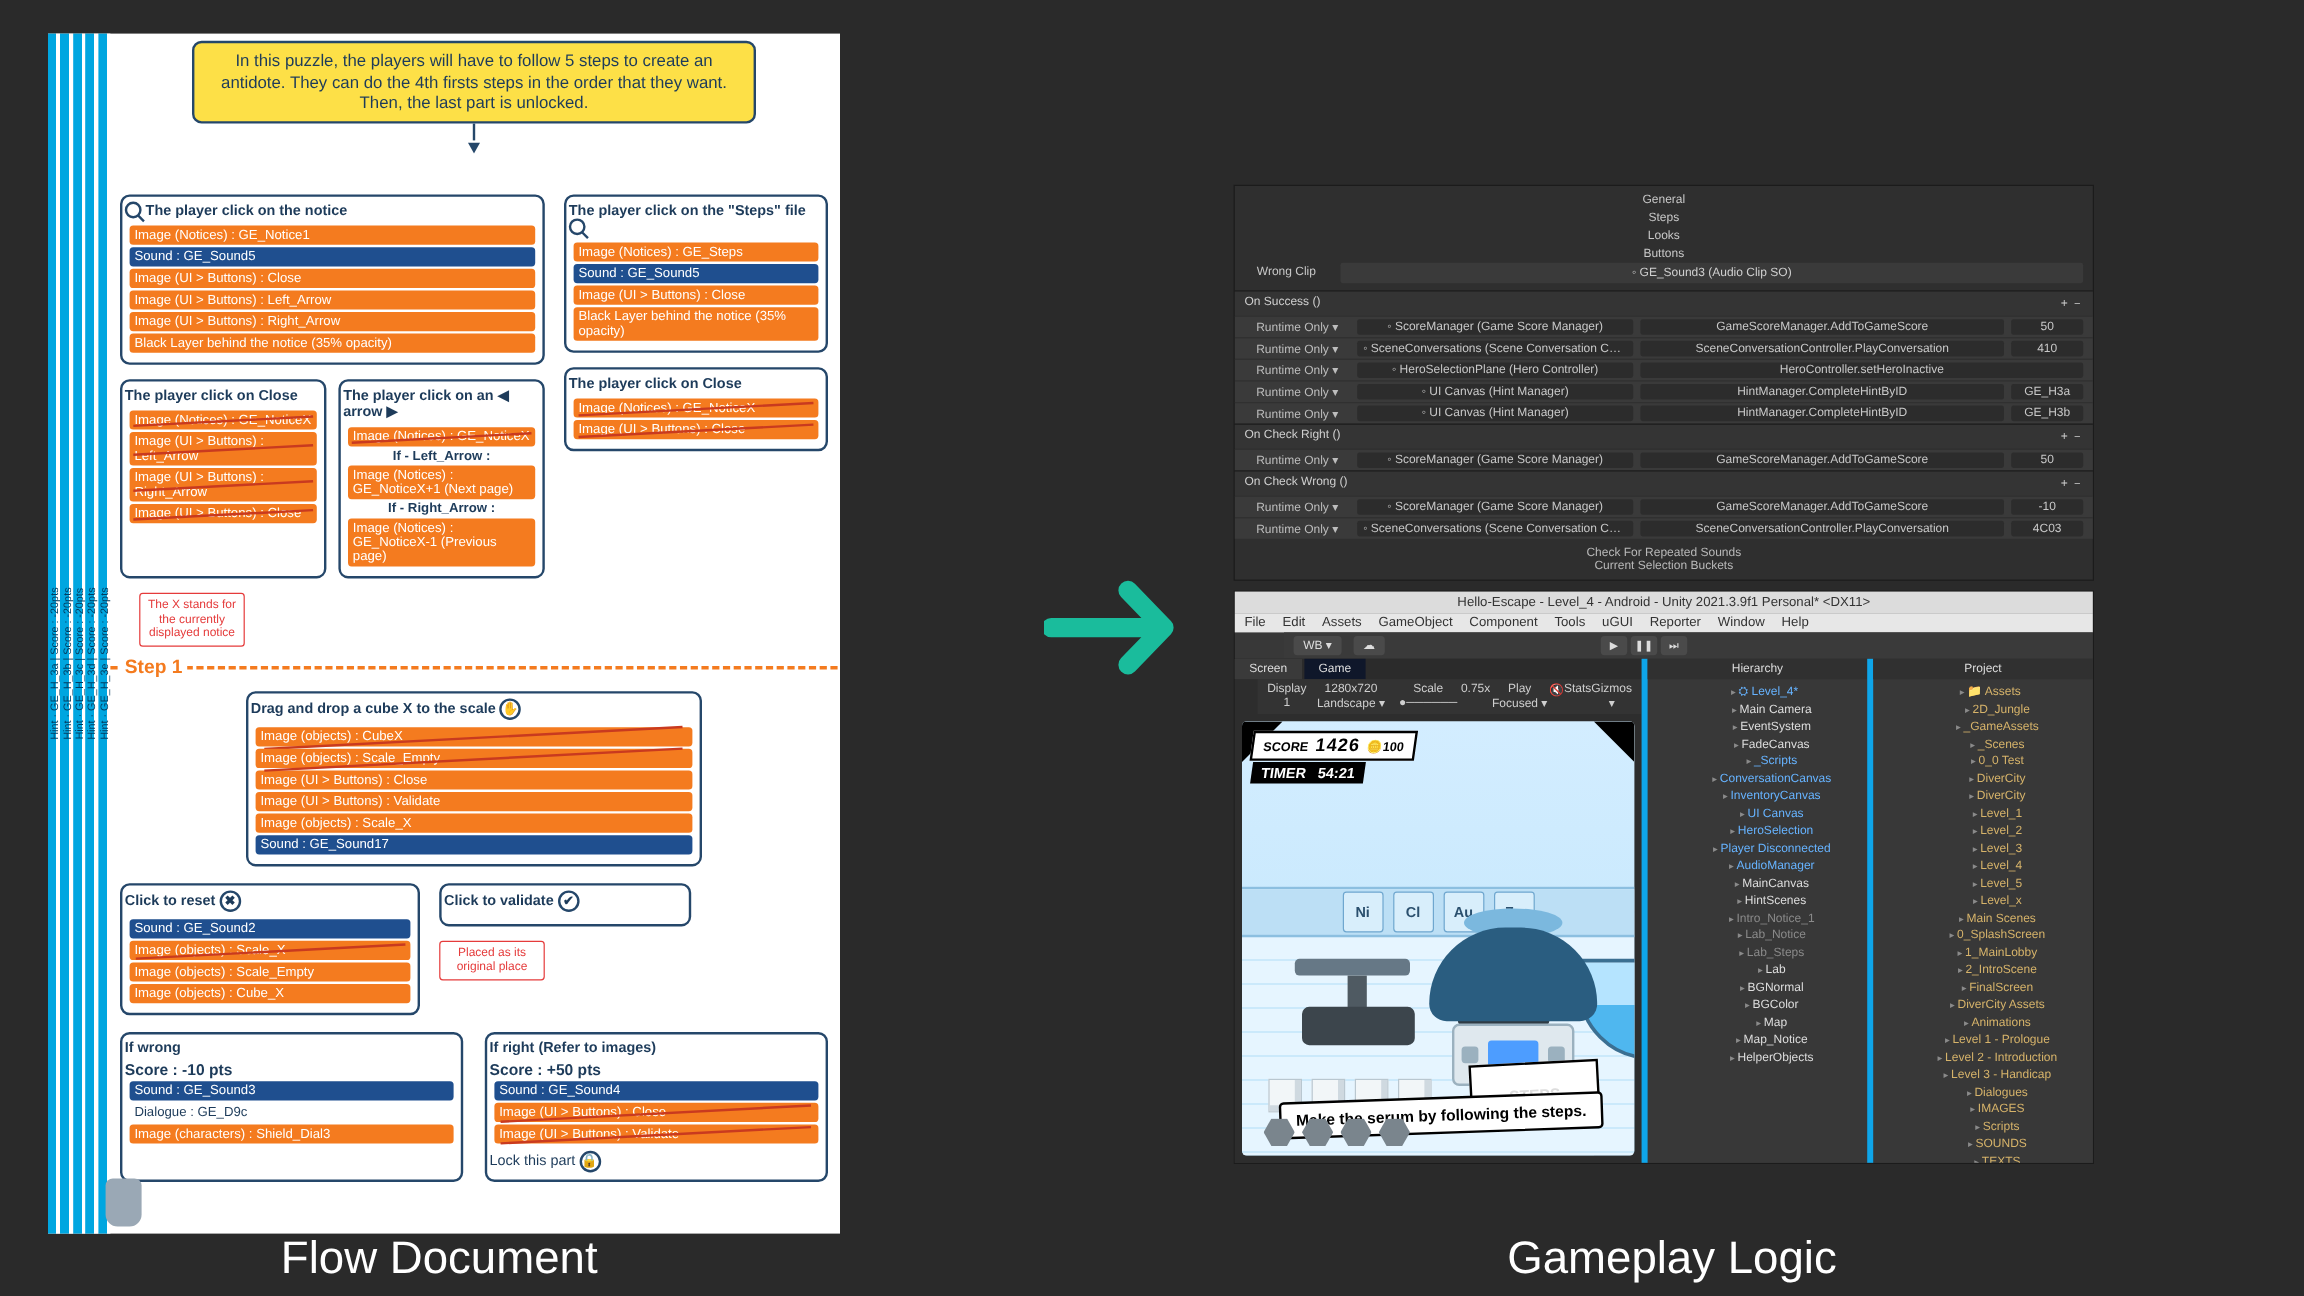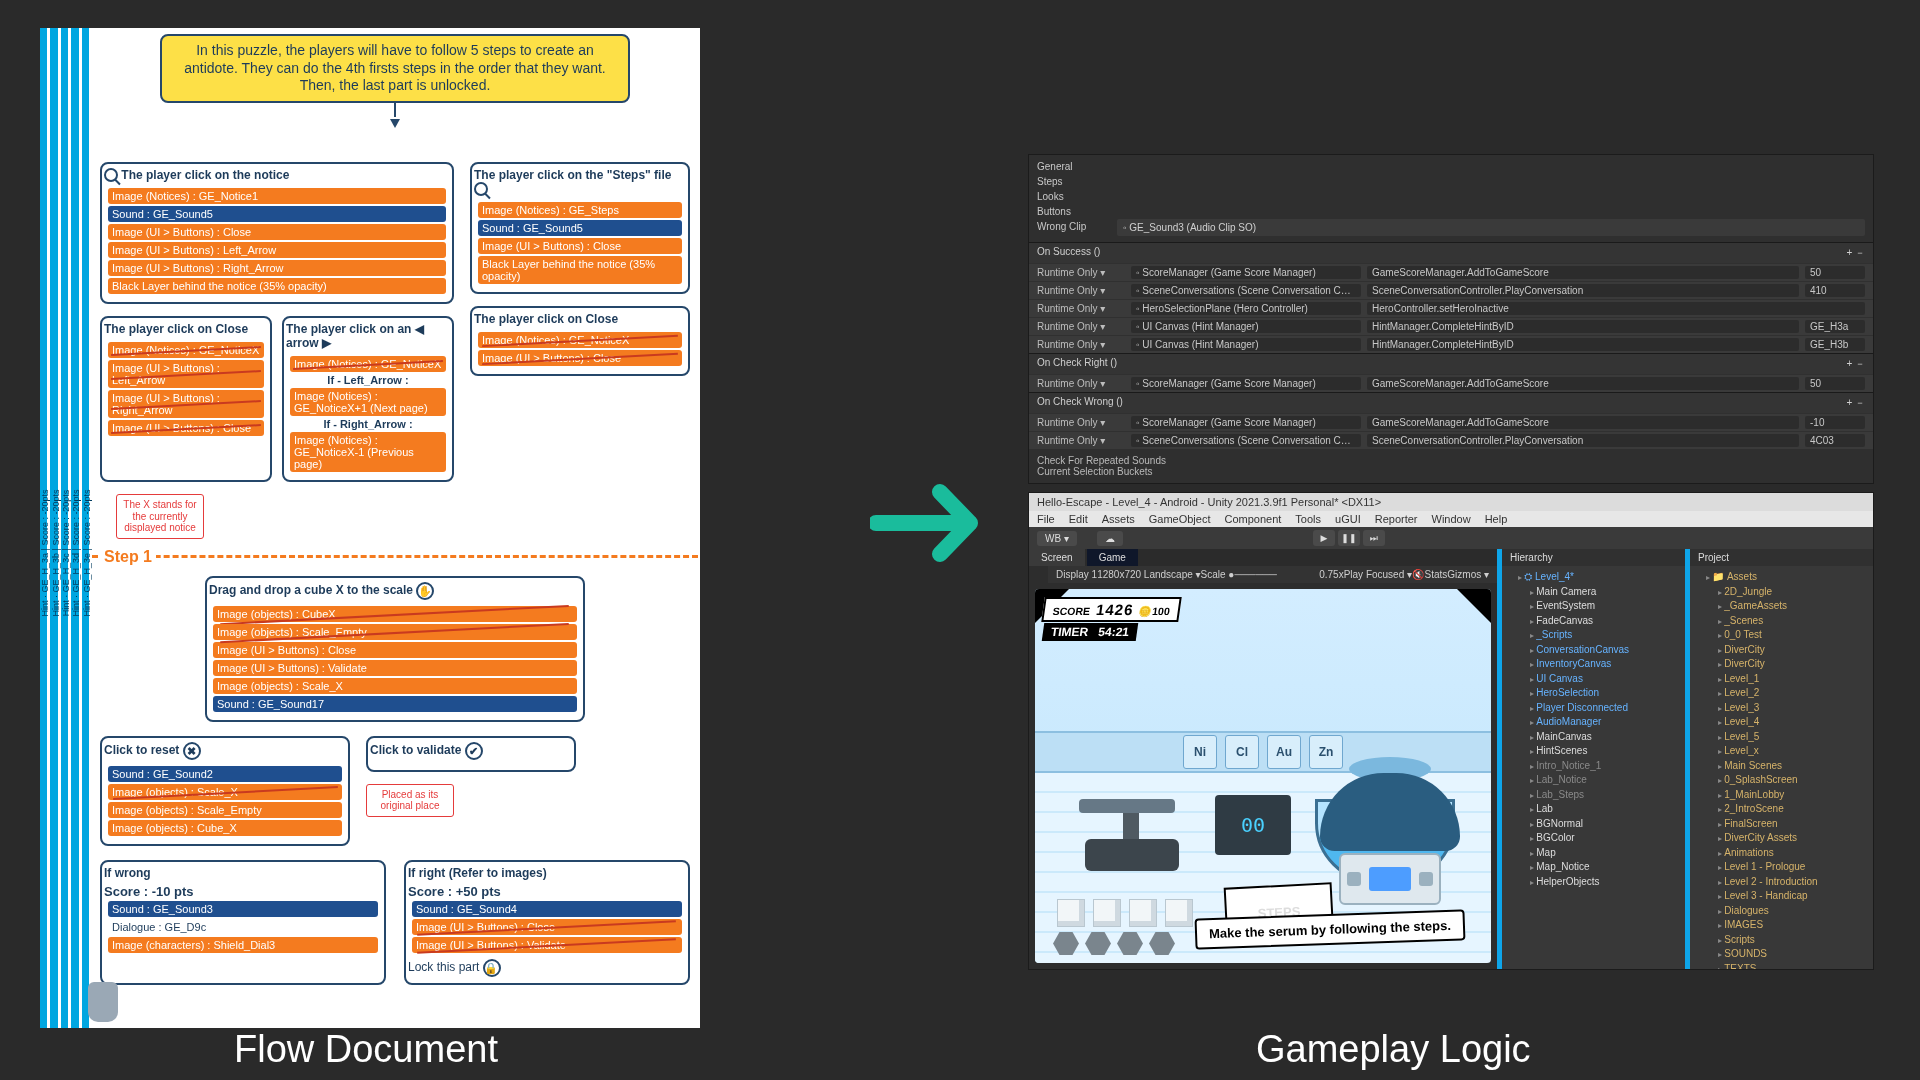--- a/index.html
+++ b/index.html
@@ -41,21 +41,21 @@
 
   .avatar { position: absolute; left: -4px; bottom: 6px; width: 30px; height: 40px; background: #9aa8b5; border-radius: 6px 6px 10px 10px; }
 
   .v-arrow { width: 0; height: 0; border-left: 5px solid transparent; border-right: 5px solid transparent; border-top: 9px solid #25476a; margin: 2px auto; }
   .v-line { width: 2px; height: 14px; background: #25476a; margin: 0 auto; }
 
   
   .big-arrow { position: absolute; left: 870px; top: 468px; width: 150px; height: 110px; }
 
   
-  .right-stack { position: absolute; left: 1028px; top: 154px; width: 846px; }
+  .right-stack { position: absolute; left: 1028px; top: 154px; width: 717px; text-align: center; }
 
   
   .inspector { background: #2f2f2f; border: 1px solid #1b1b1b; font-size: 10px; color: #c8c8c8; }
   .ins-top { padding: 4px 8px 6px; line-height: 1.5; }
   .ins-top .lbl { color: #c8c8c8; }
   .clip-row { display: flex; gap: 10px; }
   .clip-row .lbl { width: 70px; }
   .clip-row .val { flex: 1; background: #3a3a3a; padding: 1px 6px; border-radius: 2px; color: #d0d0d0; }
 
   .ev-block { border-top: 1px solid #1a1a1a; }
@@ -63,21 +63,21 @@
   .ev-row { display: flex; align-items: center; gap: 6px; padding: 2px 8px; background: #3a3a3a; border-top: 1px solid #303030; }
   .ev-row .tag { width: 88px; color: #bdbdbd; }
   .ev-row .obj { flex-basis: 230px; background: #2c2c2c; padding: 1px 5px; border-radius: 2px; white-space: nowrap; overflow: hidden; text-overflow: ellipsis; }
   .ev-row .fn { flex: 1; background: #2c2c2c; padding: 1px 5px; border-radius: 2px; white-space: nowrap; overflow: hidden; text-overflow: ellipsis; }
   .ins-foot { padding: 6px 8px; color: #b9b9b9; }
 
   
   .unity { margin-top: 8px; background: #383838; border: 1px solid #1b1b1b; color: #ddd; font-size: 10.5px; }
   .titlebar { background: #dcdcdc; color: #333; font-size: 11px; padding: 3px 8px; }
   .menubar { background: #e7e7e7; color: #333; font-size: 11px; padding: 2px 8px; display: flex; gap: 14px; }
-  .toolbar { background: #3a3a3a; padding: 3px 8px; display: flex; align-items: center; gap: 20px; }
+  .toolbar { background: #3a3a3a; padding: 3px 8px; display: flex; align-items: center; gap: 10px; margin-left: 41px; }
   .tb-btn { background: #4a4a4a; padding: 2px 8px; border-radius: 3px; font-size: 10px; }
   .tb-play { display: flex; gap: 3px; margin-left: 170px; }
   .tb-play span { width: 22px; height: 16px; background: #4a4a4a; border-radius: 3px; display: inline-flex; align-items: center; justify-content: center; font-size: 9px; }
 
   .u-body { display: flex; height: 420px; }
   .game-pane { flex: 1.45; display: flex; flex-direction: column; background: #2d2d2d; }
   .tabs { display: flex; gap: 2px; background: #2b2b2b; }
   .tab { padding: 3px 12px; background: #3a3a3a; font-size: 10px; }
   .tab.active { background: #0f172a; }
   .gp-bar { display: flex; gap: 0; padding: 3px 8px; background: #333; font-size: 10px; color: #cfcfcf; margin-left: 19px; }

